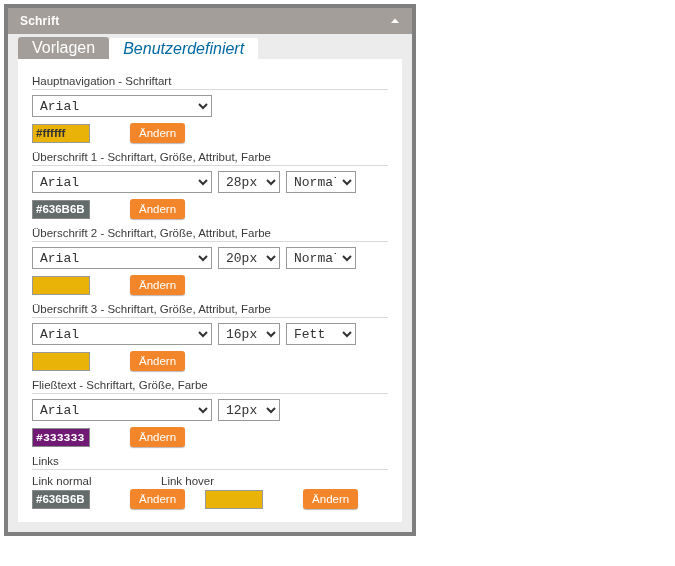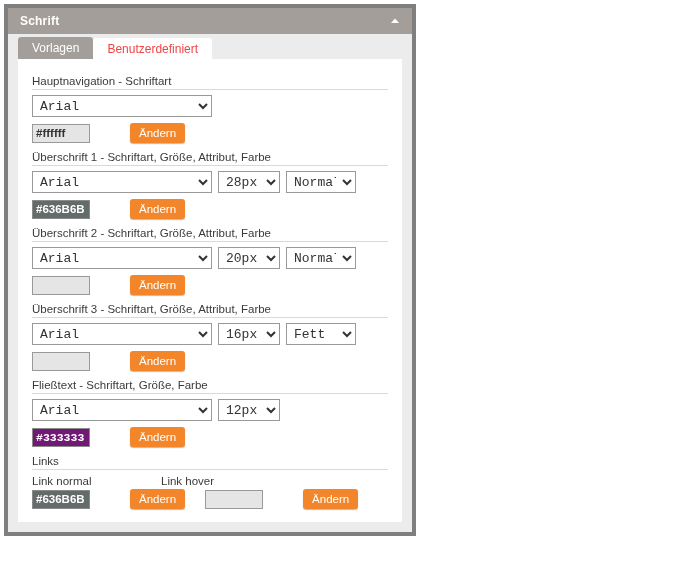--- a/index.html
+++ b/index.html
@@ -70,35 +70,36 @@
     box-sizing: border-box;
     display: flex;
     align-items: flex-end;
     position: relative;
     z-index: 2;
   }
   .tab {
     height: 22px;
     line-height: 22px;
     padding: 0 14px;
-    font-size: 12px;
+    font-size: 16px;
     box-sizing: border-box;
     border-radius: 3px 3px 0 0;
     cursor: pointer;
     white-space: nowrap;
   }
   .tab.inactive {
     background: #a39e99;
     color: #ffffff;
   }
   .tab.active {
     background: #ffffff;
-    color: #ef4444;
+    color: #0369a1;
     position: relative;
     top: 1px;
+    font-style: italic;
   }
 
   
   .card {
     flex: 1 1 auto;
     background: #ffffff;
     margin: 0 10px 10px 10px;
     padding: 16px 14px 14px 14px;
     box-sizing: border-box;
     overflow: hidden;
@@ -148,21 +149,21 @@
   input.color-input {
     font-family: "Liberation Sans", sans-serif;
     font-size: 11.5px;
     font-weight: bold;
     width: 58px;
     height: 19px;
     line-height: 19px;
     border: 1px solid #999999;
     box-sizing: border-box;
     padding: 0 3px;
-    background: #e5e5e5;
+    background: #eab308;
     color: #333333;
     border-radius: 0;
   }
   input.color-input.filled {
     color: #ffffff;
     border-color: #8a8a8a;
   }
 
   
   .btn-aendern {

